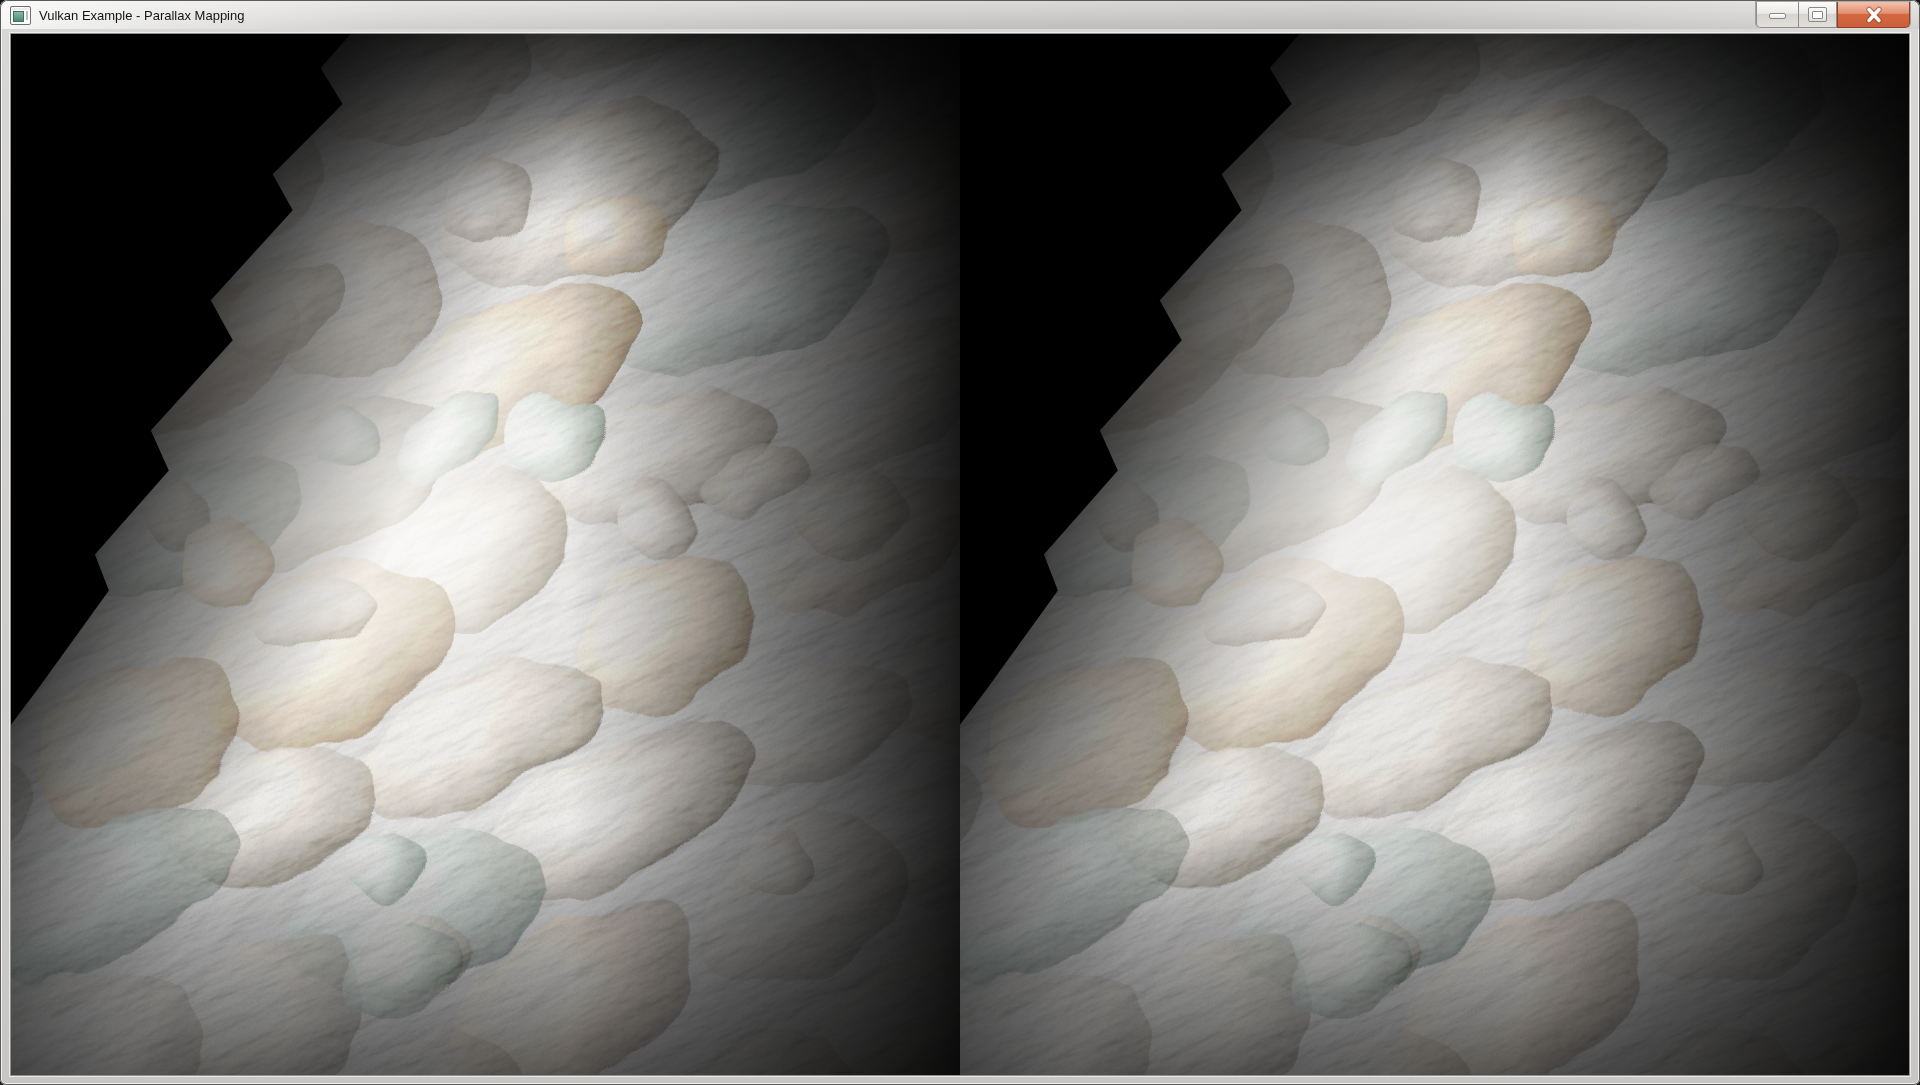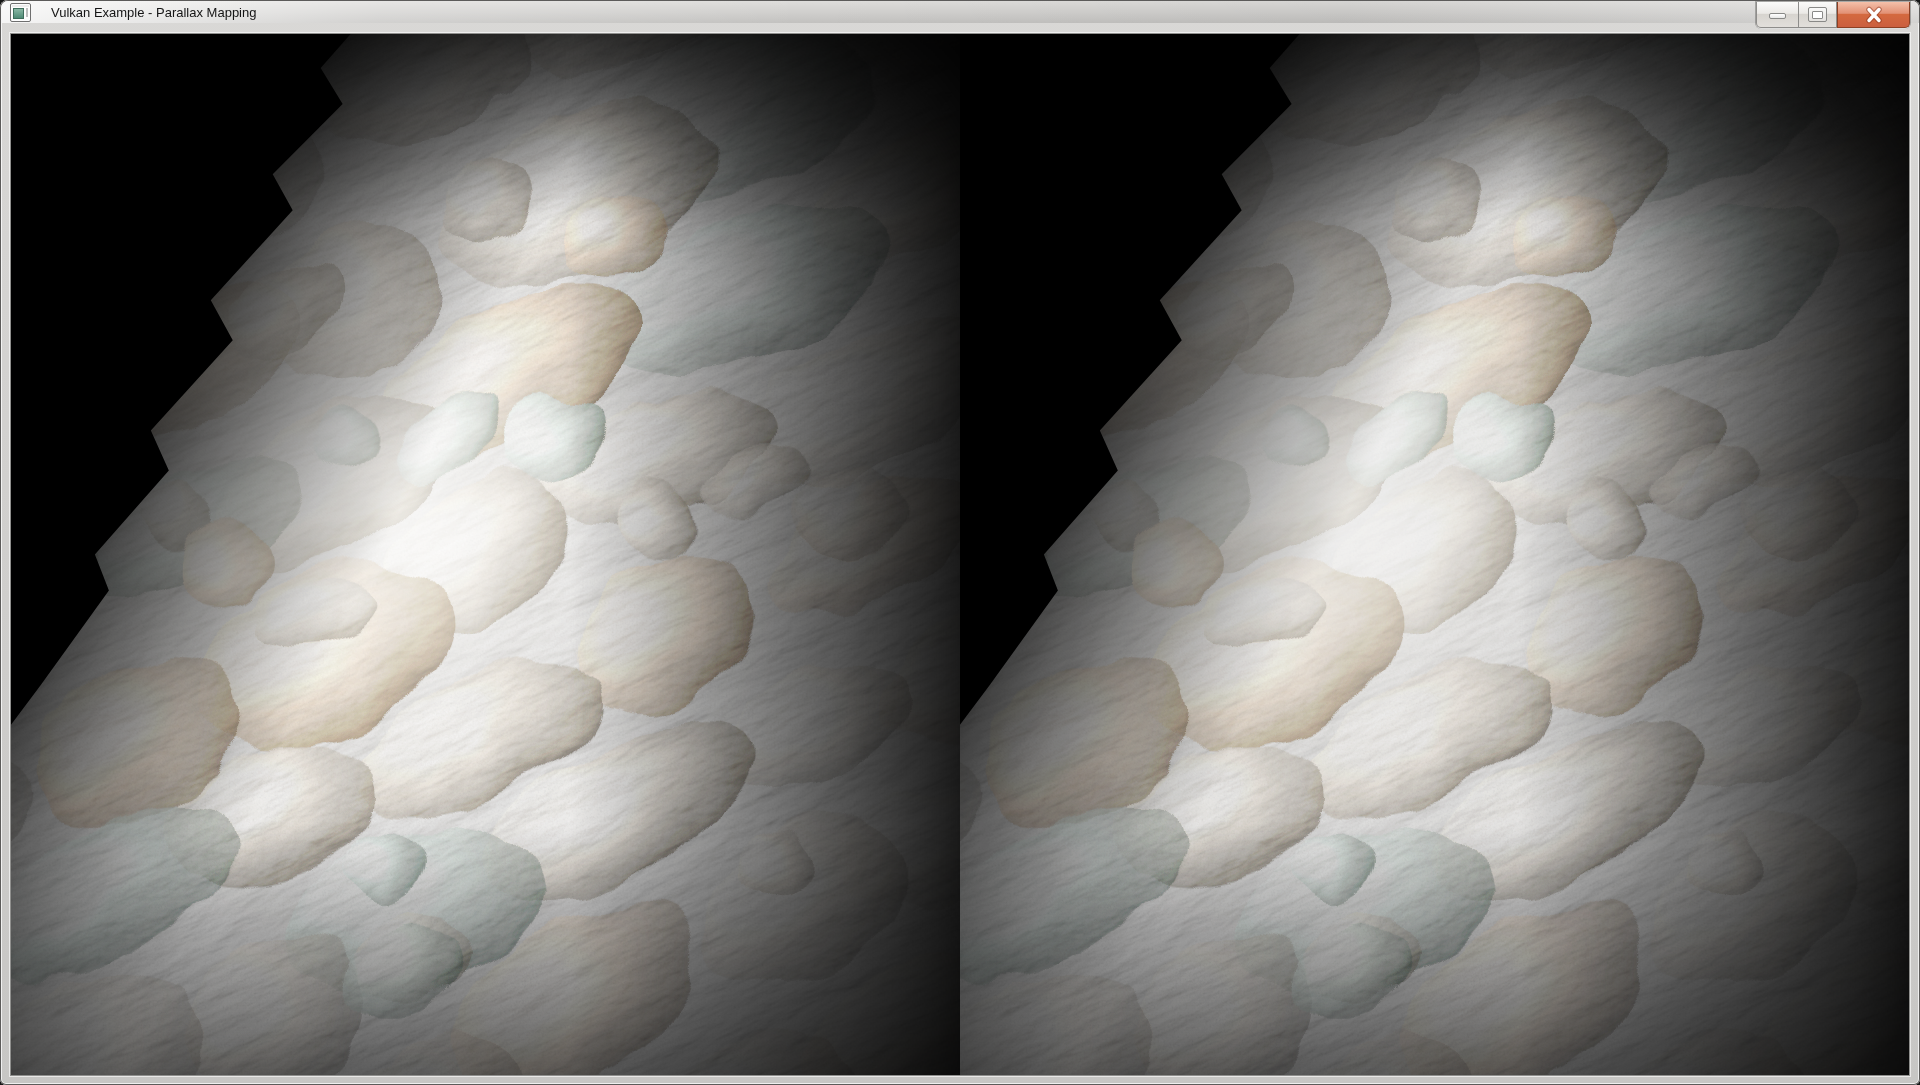--- a/index.html
+++ b/index.html
@@ -1,25 +1,25 @@
 <!DOCTYPE html>
 <html><head>
 <meta charset="utf-8">
 <style>
   html,body{margin:0;padding:0;width:1920px;height:1085px;background:#161616;overflow:hidden;
             font-family:"Liberation Sans",sans-serif;}
   .window{position:absolute;inset:0;border-radius:8px 8px 6px 6px;
           background:linear-gradient(#d9d8d6,#c7c6c4);
           box-shadow:inset 0 0 0 1px #5c5b5a, inset 0 0 0 2px rgba(255,255,255,.72);}
   
-  .titlebar{position:absolute;top:1px;left:1px;right:1px;height:22px;display:flex;align-items:center;
+  .titlebar{position:absolute;top:1px;left:1px;right:1px;height:28px;display:flex;align-items:center;
             border-radius:7px 7px 0 0;
             background:linear-gradient(112deg, rgba(255,255,255,.85) 0%, rgba(255,255,255,.25) 20%,
                        rgba(255,255,255,0) 42%, rgba(0,0,0,.04) 70%, rgba(255,255,255,.28) 100%),
-                       linear-gradient(#dedddb 0%, #cfcecc 55%, #c2c1bf 100%);gap:12px;}
+                       linear-gradient(#dedddb 0%, #cfcecc 55%, #c2c1bf 100%);}
   .app-icon{position:relative;width:19px;height:17px;margin-left:9px;background:#fdfdfd;
             border:1px solid #6f6f6f;border-radius:2px;flex:0 0 auto;}
   .app-icon .bar{position:absolute;left:1px;top:1px;right:1px;height:2px;background:#ececec;}
   .app-icon .teal{position:absolute;left:2px;top:4px;width:9px;height:9px;
             background:linear-gradient(#8ab8a5,#4e8a75);border:1px solid #3e6e5c;}
   .app-icon .col{position:absolute;right:2px;top:4px;width:2px;height:9px;background:#bfbfbf;}
   .window-title{margin-left:8px;font-size:13px;color:#151515;white-space:nowrap;}
   
   .caption-buttons{position:absolute;top:1px;right:9px;display:flex;height:26px;
             border-radius:0 0 5px 5px;

